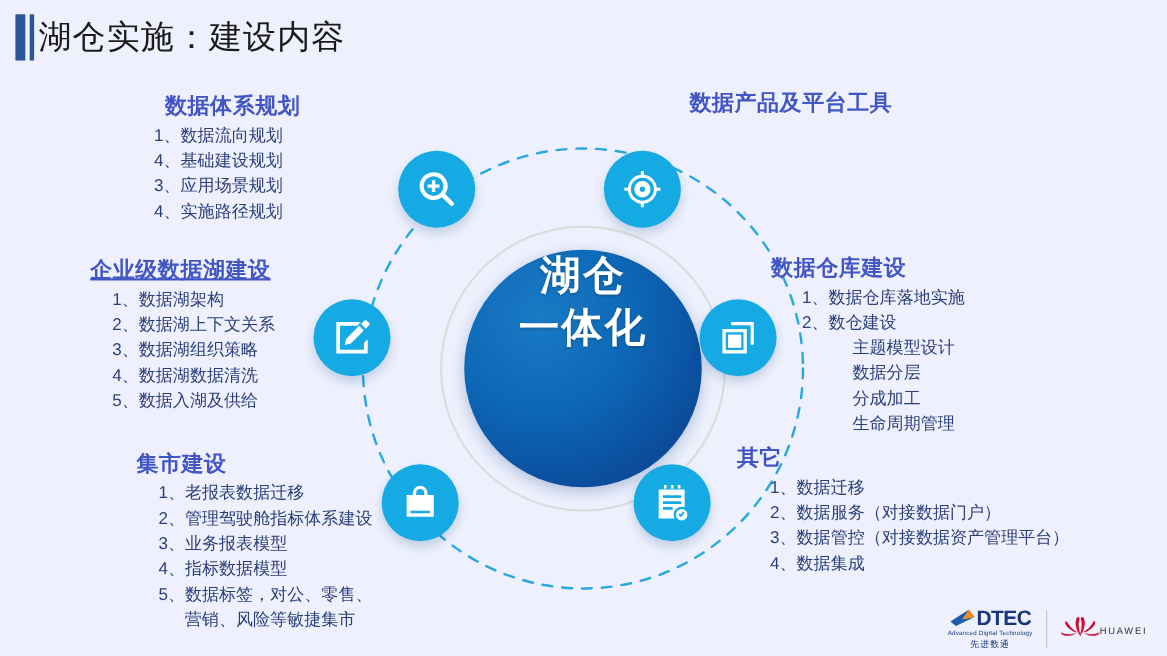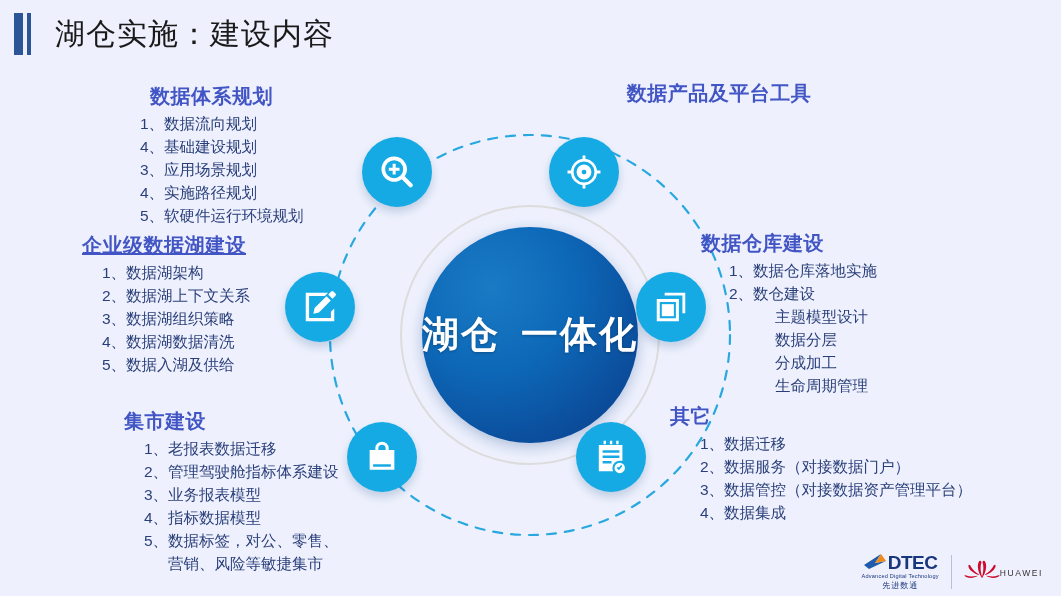--- a/index.html
+++ b/index.html
@@ -13,21 +13,21 @@
 
   
   .title-row {
     position:absolute; left:0; top:8px; width:100%; height:52px;
     display:flex; align-items:center;
   }
   .title-bars { display:flex; gap:4px; margin-left:14px; }
   .bar-thick { width:9px; height:42px; background:#2b5596; }
   .bar-thin  { width:4px; height:42px; background:#2b5596; }
   .title-text {
-    margin-left:24px;
+    margin-left:4px;
     font-size:30px;
     color:#1a1a1a;
     letter-spacing:1px;
     font-weight:400;
   }
 
   
   .hub-wrap {
     position:absolute; left:400px; top:205px;
     width:260px; height:260px;
@@ -35,21 +35,21 @@
   .hub-ring {
     position:absolute; left:0; top:0; width:260px; height:260px;
     border-radius:50%;
     border:2px solid #dcdcdc;
     background:transparent;
   }
   .hub-circle {
     position:absolute; left:22px; top:22px;
     width:216px; height:216px; border-radius:50%;
     background:radial-gradient(circle at 32% 28%, #1a7ac4 0%, #0d69b8 38%, #0b4f9e 72%, #0a3c86 100%);
-    display:flex; flex-direction:row; align-items:center; justify-content:space-between;
+    display:flex; flex-direction:column; align-items:center; justify-content:flex-start;
     box-shadow:0 4px 14px rgba(10,60,134,.28);
   }
   .hub-line {
     color:#fff; font-size:37px; font-weight:bold; line-height:1.28;
     text-shadow:0 1px 3px rgba(0,0,0,.25); letter-spacing:2px;
   }
 
   
   .orbit { position:absolute; left:317px; top:122px; width:426px; height:426px; pointer-events:none; }
 
@@ -171,21 +171,20 @@
   </svg>
 </div>
 
 <div class="block b-tl">
   <div class="blk-title">数据体系规划</div>
   <div class="blk-items indent">
     <div>1、数据流向规划</div>
     <div>4、基础建设规划</div>
     <div>3、应用场景规划</div>
     <div>4、实施路径规划</div>
-    <div>5、软硬件运行环境规划</div>
   </div>
 </div>
 
 <div class="block b-tr">
   <div class="blk-title">数据产品及平台工具</div>
 </div>
 
 <div class="block b-ml">
   <div class="blk-title underline">企业级数据湖建设</div>
   <div class="blk-items indent">

